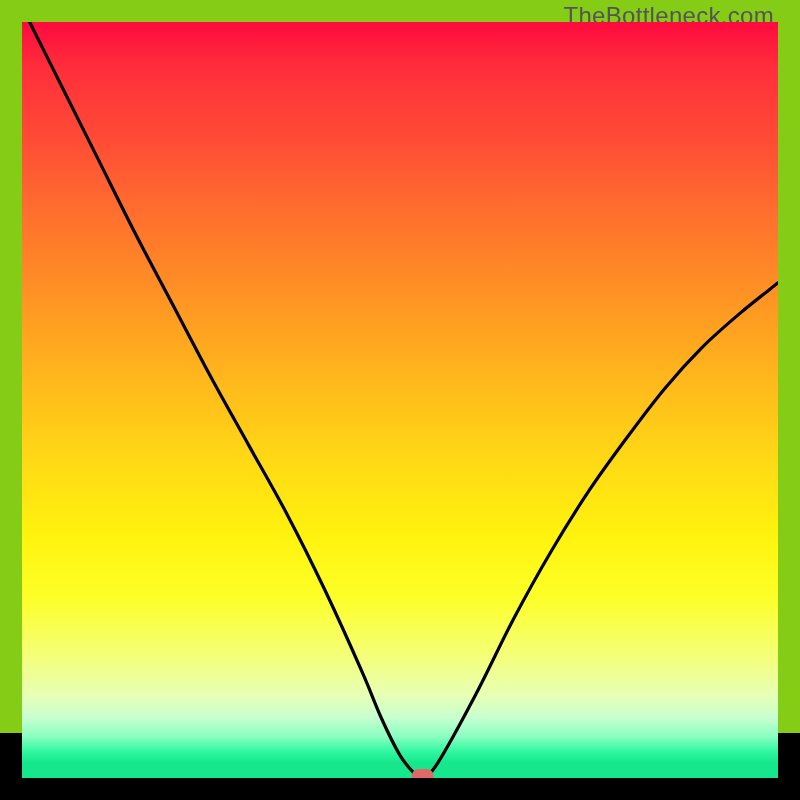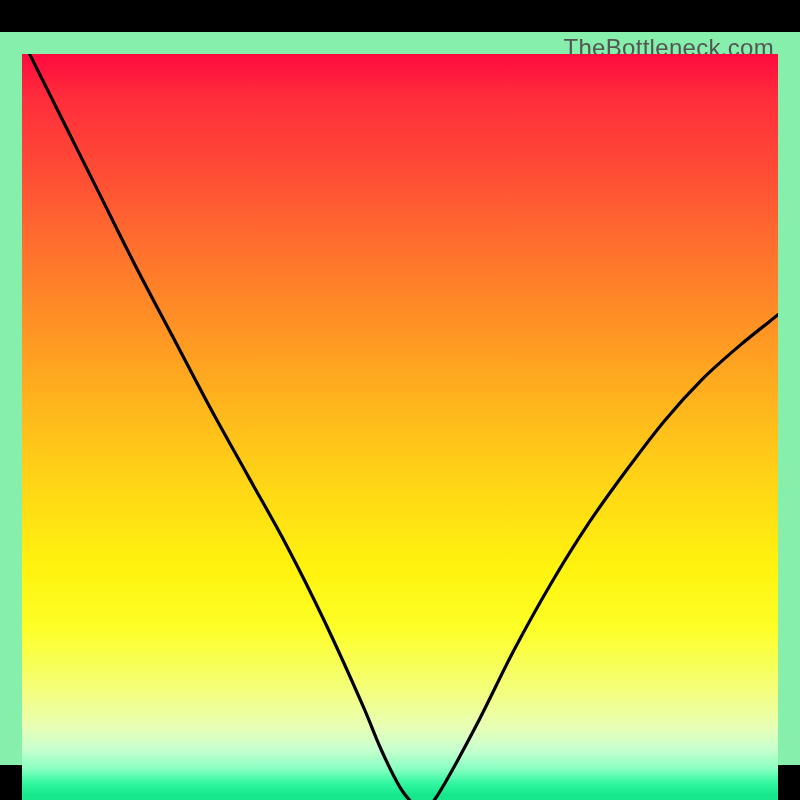--- a/index.html
+++ b/index.html
@@ -8,22 +8,21 @@
     width: 800px;
     height: 800px;
     background: #000;
     overflow: hidden;
     font-family: Arial, Helvetica, sans-serif;
   }
   .frame {
     position: relative;
     width: 800px;
     height: 733px;
-    background: #86efac;
-    margin-top: 32px;
+    background: #84cc16;
   }
   .plot-area {
     position: absolute;
     left: 22px;
     top: 22px;
     width: 756px;
     height: 756px;
     overflow: hidden;
   }
   .gradient-bg {

